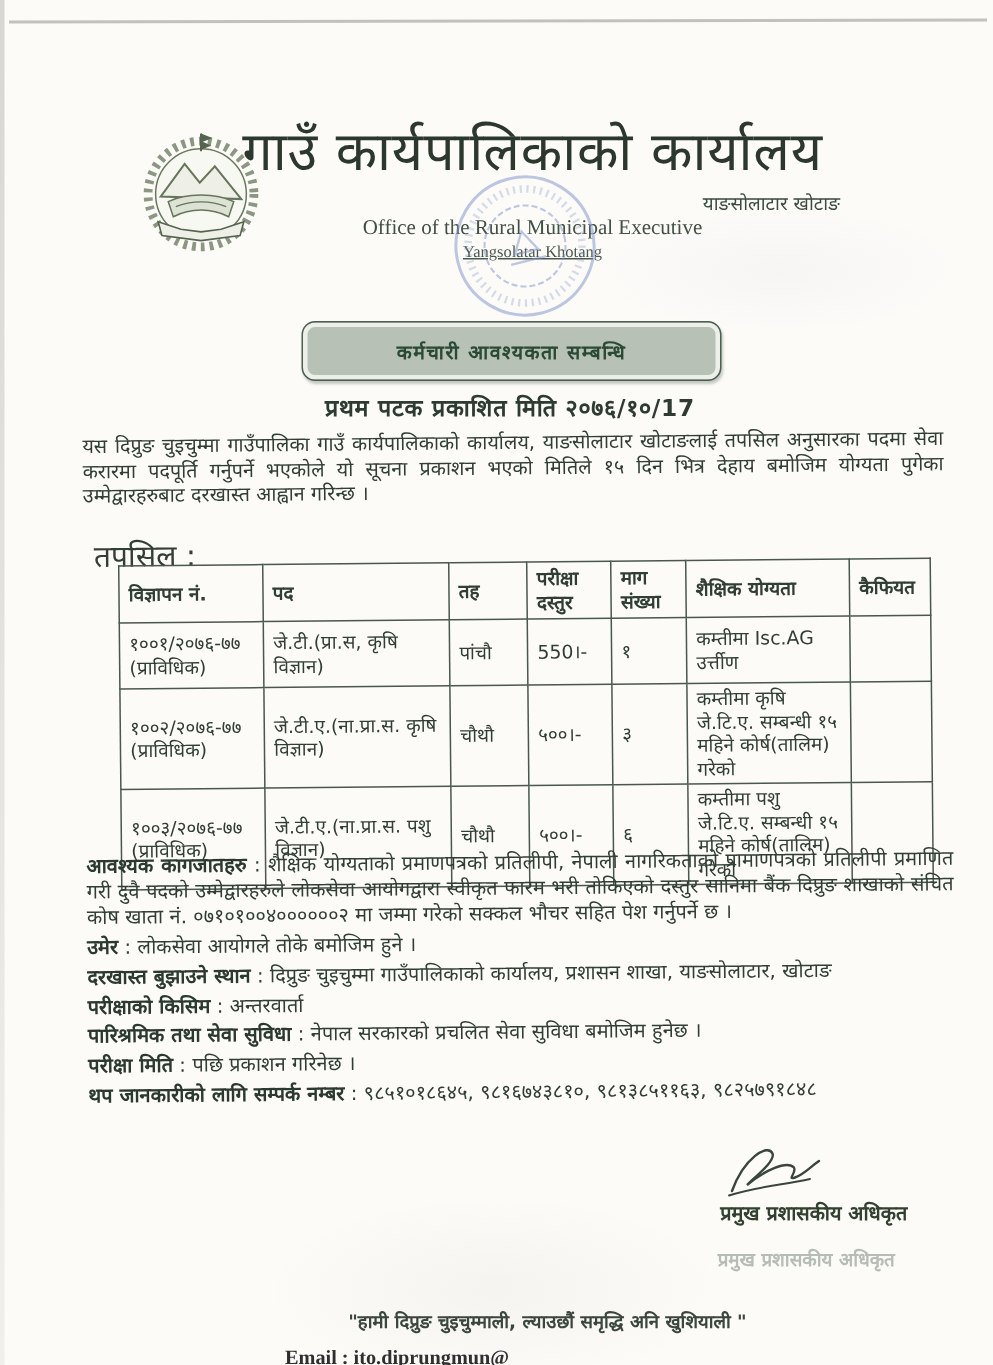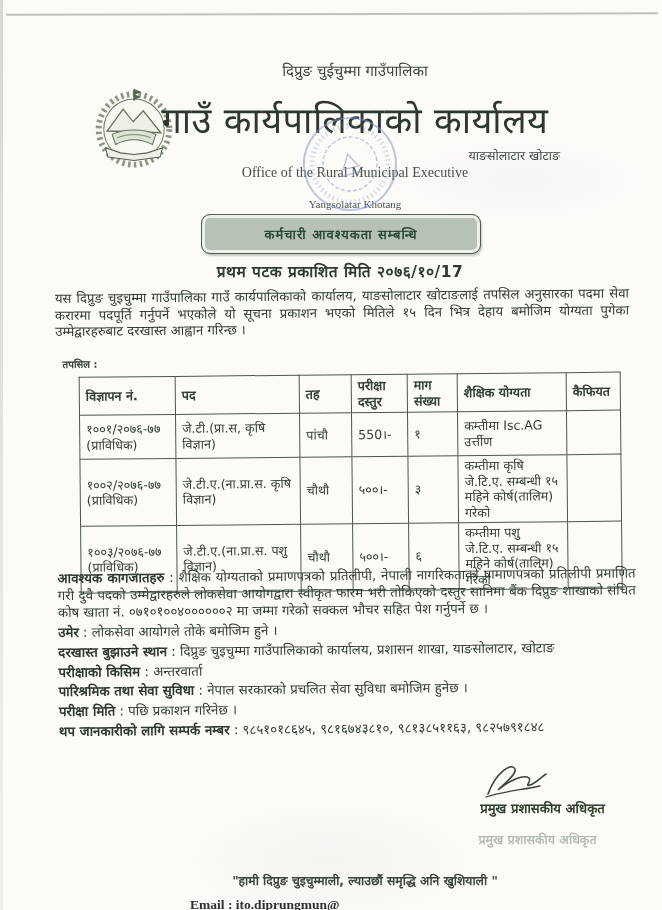--- a/index.html
+++ b/index.html
@@ -19,40 +19,40 @@
     background:rgba(125,125,118,.45); transform:rotate(-0.12deg); }
 
   
   .logo { position:absolute; left:92px; top:84px; width:84px; height:84px; }
   .header { position:absolute; left:150px; top:60px; width:410px; text-align:center; }
   .h-line1 { font-size:15px; color:#39463c; }
   .h-title { font-size:36px; font-weight:normal; color:#2c382e; margin-top:15px; letter-spacing:.5px; }
   .h-addr  { font-size:12.5px; margin-top:3px; color:#3c4a40;text-align:right; }
   .h-eng   { font-family:"Liberation Serif", serif; font-size:18px; color:#3e4c42; margin-top:3px; }
   .h-office{ font-family:"Liberation Serif", serif; font-size:14px; color:#425046; margin-top:1px; }
-  .h-yang  { font-family:"Liberation Serif", serif; font-size:11px; color:#4a5850; margin-top:17px; }
+  .h-yang  { font-family:"Liberation Serif", serif; font-size:11px; color:#4a5850; margin-top:1px;text-decoration:underline; }
 
   .stamp { position:absolute; left:300px; top:114px; width:100px; height:100px;
     opacity:.5; transform:rotate(-14deg); pointer-events:none; }
 
   .notice-box { position:absolute; left:201px; top:214px; width:278px; height:38px;
     background:#b7c1b5; border:1.5px solid #4e5e51; border-radius:9px;
     box-shadow: inset 0 0 0 3px #edf0e9, 1px 2px 2px rgba(90,100,90,.35);
     display:flex; align-items:center; justify-content:center;
     font-size:13px; font-weight:bold; color:#2a4a33; letter-spacing:1px; }
   .published { position:absolute; left:60px; top:260px; width:560px; text-align:center;
     font-size:15.5px; font-weight:bold; color:#2e3b31; letter-spacing:.5px; }
 
   
   .tilt { position:absolute; left:0; top:0; width:662px; height:910px;
     transform:rotate(-0.55deg); transform-origin:60px 310px; }
 
   .intro { position:absolute; left:55px; top:291px; width:574px;
     font-size:13.2px; line-height:16.6px; text-align:justify; color:#313e34; }
-  .tapasil { position:absolute; left:62px; top:357px; font-size:10px; font-weight:bold; }
+  .tapasil { position:absolute; left:62px; top:357px; font-size:20px; font-weight:normal; }
 
   table.vtable { position:absolute; left:78px; top:377px; width:541px;
     border-collapse:collapse; table-layout:fixed; font-size:12.6px; color:#313e34; }
   .vtable th, .vtable td { border:1.4px solid #4a574c; padding:2px 6px;
     vertical-align:middle; text-align:left; line-height:15.5px; word-wrap:break-word; }
   .vtable th { font-weight:600; }
   .r-head { height:38px; } .r-1 { height:44px; } .r-2 { height:54px; } .r-3 { height:54px; }
 
   .details { position:absolute; left:55px; top:570px; width:578px; font-size:13.3px; color:#313e34; }
   .detail { margin-bottom:2.5px; line-height:17.2px; }
@@ -85,21 +85,20 @@
       <path d="M50 6 L59 9.5 L50 13 Z" fill="#55644e"></path>
       <path d="M50 12 L58 15.5 L50 19 Z" fill="#55644e"></path>
       <path d="M18 56 L37 30 L49 45 L61 32 L82 58 Z" fill="#eef0e8" stroke="#66755c" stroke-width="1.6"></path>
       <path d="M24 60 C 38 53, 62 53, 76 60 L 72 72 C 58 65, 42 65, 28 72 Z" fill="#dde3d4" stroke="#66755c" stroke-width="1.2"></path>
       <path d="M30 64 C 42 59, 58 59, 70 64" fill="none" stroke="#66755c" stroke-width="1"></path>
       <path d="M16 76 L34 82 L50 84 L66 82 L84 76 L81 87 L50 91 L19 87 Z" fill="#eef0e8" stroke="#55644e" stroke-width="1.3"></path>
     </svg>
   </div>
 
   <div class="header">
-    <div class="h-line1">दिप्रुङ चुईचुम्मा गाउँपालिका</div>
     <div class="h-title">गाउँ कार्यपालिकाको कार्यालय</div>
     <div class="h-addr">याङसोलाटार खोटाङ</div>
     <div class="h-office">Office of the Rural Municipal Executive</div>
     <div class="h-yang">Yangsolatar Khotang</div>
   </div>
 
   <div class="stamp">
     <svg viewBox="0 0 100 100" width="100" height="100">
       <circle cx="50" cy="50" r="46" fill="none" stroke="#7f92cc" stroke-width="2"></circle>
       <circle cx="50" cy="50" r="38" fill="none" stroke="#7f92cc" stroke-width="5" stroke-dasharray="1.5 3" opacity="0.6"></circle>

